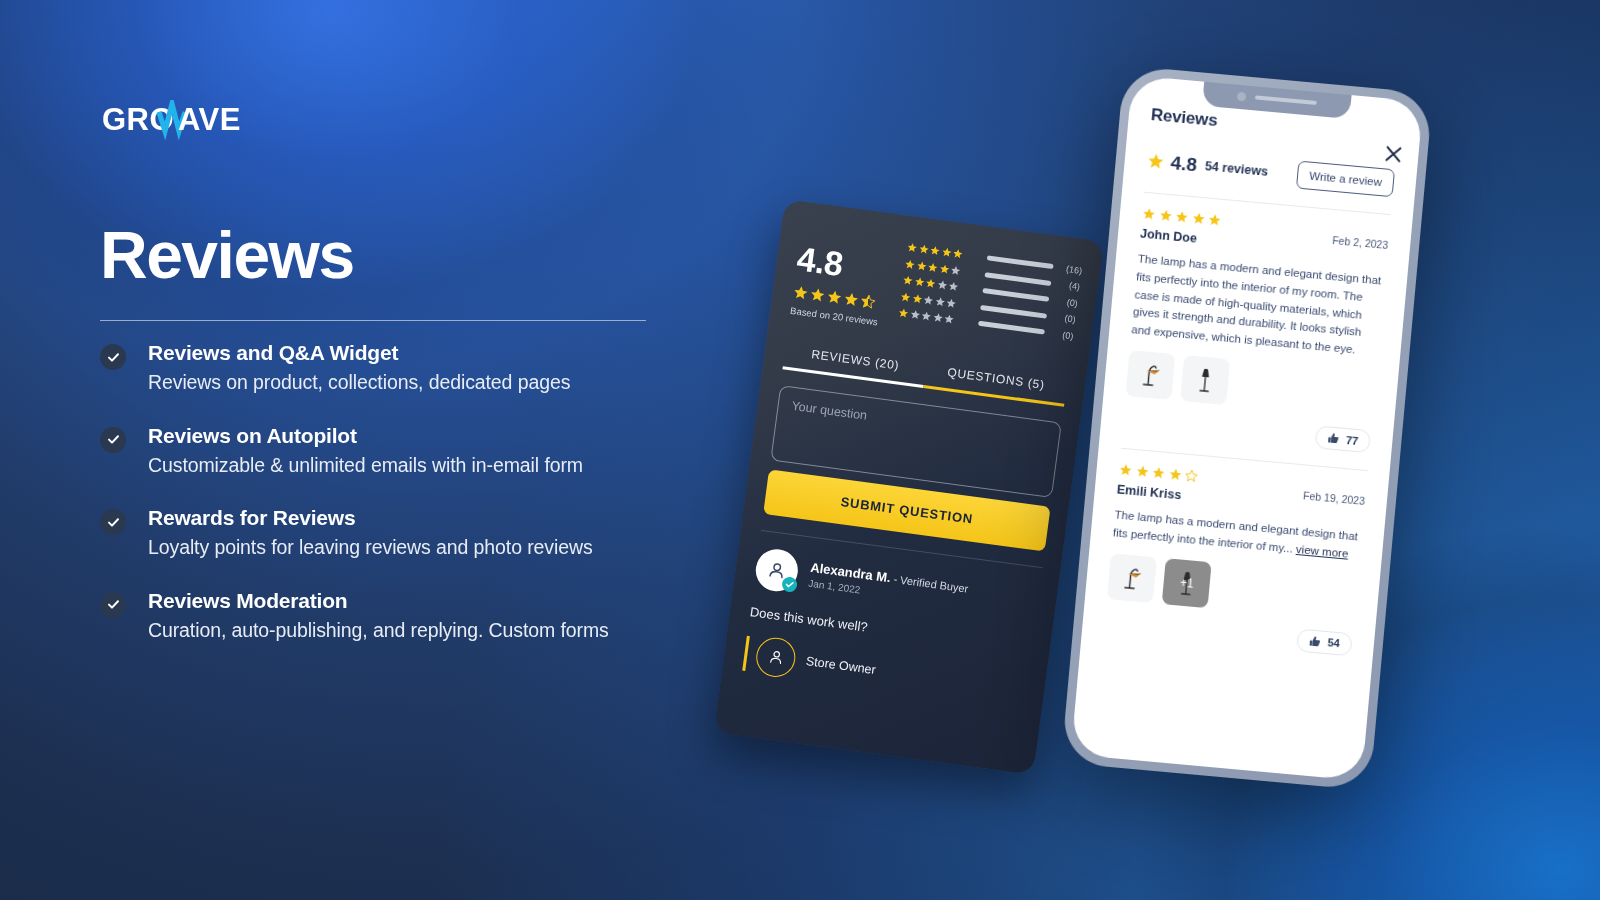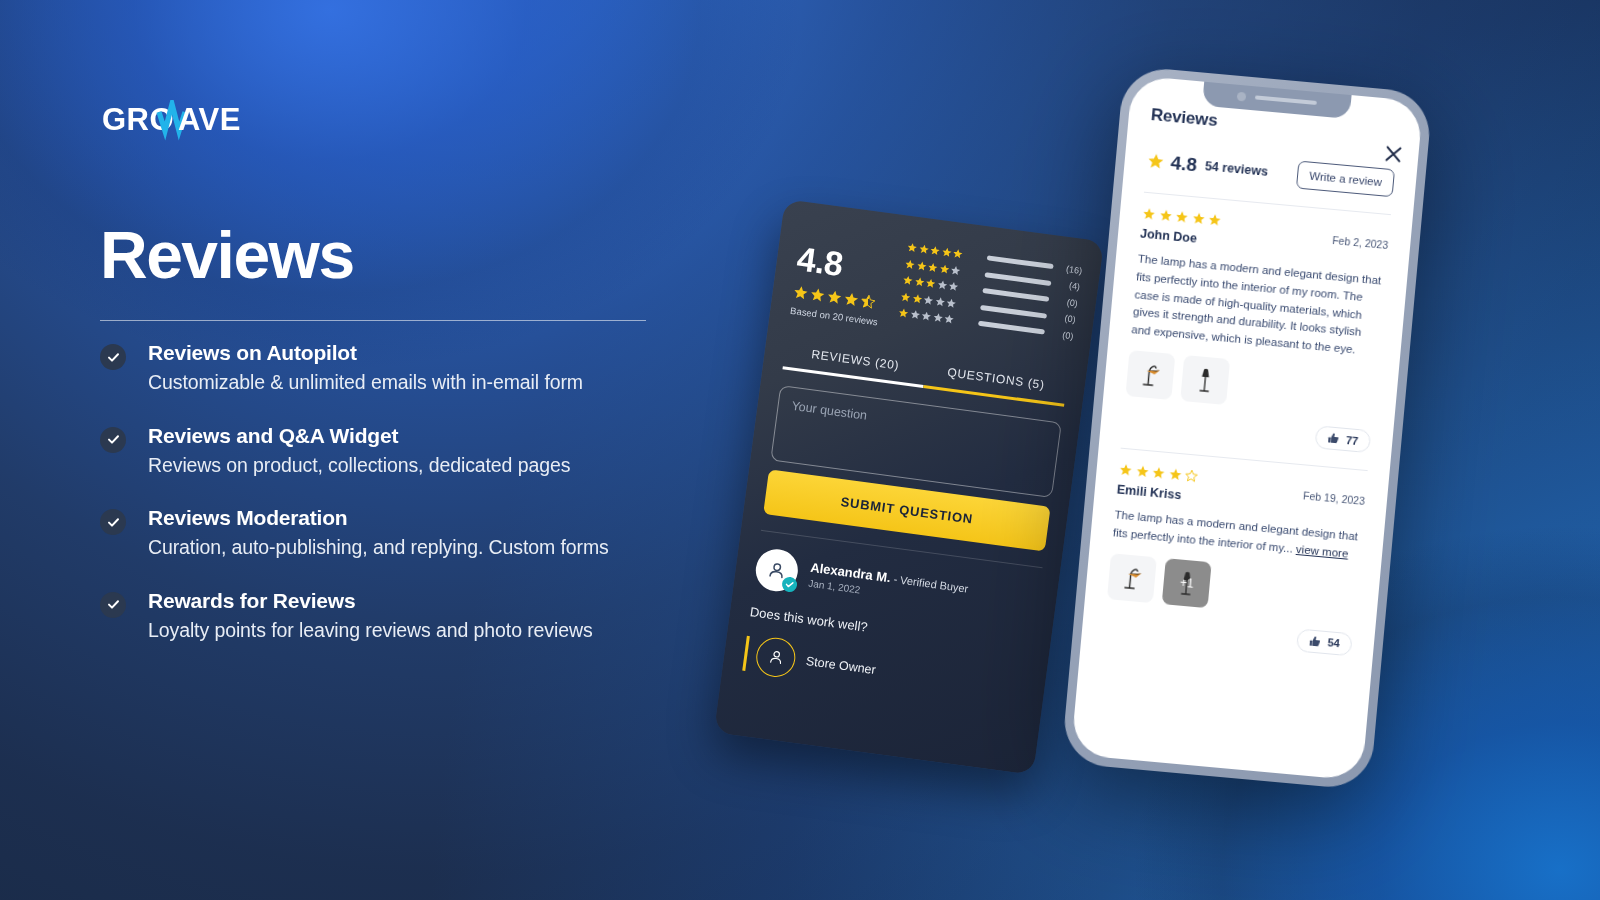--- a/index.html
+++ b/index.html
@@ -228,52 +228,52 @@
   <div class="divider"></div>
 
   <div class="features">
 
     <div class="feature">
       <span class="check">
         <svg width="13" height="13" viewBox="0 0 13 13">
             <path d="M2 6.6 L5 9.6 L11 3.2" fill="none" stroke="#fff" stroke-width="2" stroke-linecap="round" stroke-linejoin="round"></path>
           </svg>
       </span>
-      <div class="f-title">Reviews on Autopilot</div>
-      <div class="f-sub">Customizable &amp; unlimited emails with in-email form</div>
+      <div class="f-title">Reviews and Q&amp;A Widget</div>
+      <div class="f-sub">Reviews on product, collections, dedicated pages</div>
     </div>
 
     <div class="feature">
       <span class="check">
         <svg width="13" height="13" viewBox="0 0 13 13">
             <path d="M2 6.6 L5 9.6 L11 3.2" fill="none" stroke="#fff" stroke-width="2" stroke-linecap="round" stroke-linejoin="round"></path>
           </svg>
       </span>
-      <div class="f-title">Reviews and Q&amp;A Widget</div>
-      <div class="f-sub">Reviews on product, collections, dedicated pages</div>
+      <div class="f-title">Reviews on Autopilot</div>
+      <div class="f-sub">Customizable &amp; unlimited emails with in-email form</div>
+    </div>
+
+    <div class="feature">
+      <span class="check">
+        <svg width="13" height="13" viewBox="0 0 13 13">
+            <path d="M2 6.6 L5 9.6 L11 3.2" fill="none" stroke="#fff" stroke-width="2" stroke-linecap="round" stroke-linejoin="round"></path>
+          </svg>
+      </span>
+      <div class="f-title">Rewards for Reviews</div>
+      <div class="f-sub">Loyalty points for leaving reviews and photo reviews</div>
     </div>
 
     <div class="feature">
       <span class="check">
         <svg width="13" height="13" viewBox="0 0 13 13">
             <path d="M2 6.6 L5 9.6 L11 3.2" fill="none" stroke="#fff" stroke-width="2" stroke-linecap="round" stroke-linejoin="round"></path>
           </svg>
       </span>
       <div class="f-title">Reviews Moderation</div>
       <div class="f-sub">Curation, auto-publishing, and replying. Custom forms</div>
-    </div>
-
-    <div class="feature">
-      <span class="check">
-        <svg width="13" height="13" viewBox="0 0 13 13">
-            <path d="M2 6.6 L5 9.6 L11 3.2" fill="none" stroke="#fff" stroke-width="2" stroke-linecap="round" stroke-linejoin="round"></path>
-          </svg>
-      </span>
-      <div class="f-title">Rewards for Reviews</div>
-      <div class="f-sub">Loyalty points for leaving reviews and photo reviews</div>
     </div>
 
   </div>
 </div>
 
 <div class="card">
   <div class="card-inner">
 
     <div class="summary">
       <div class="sum-left">

